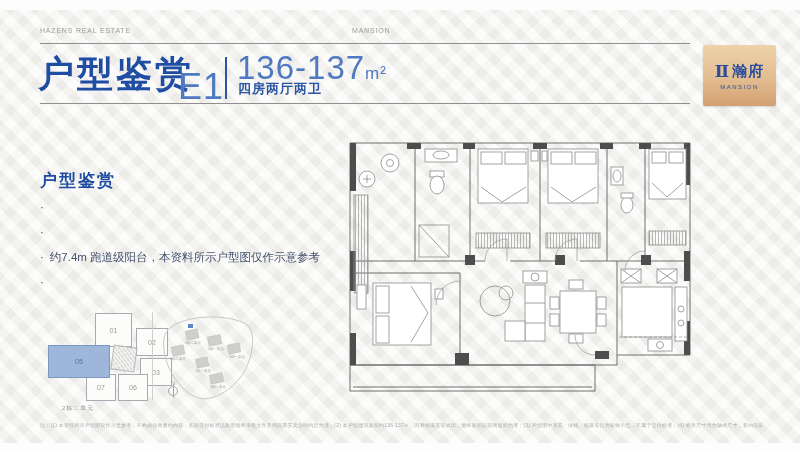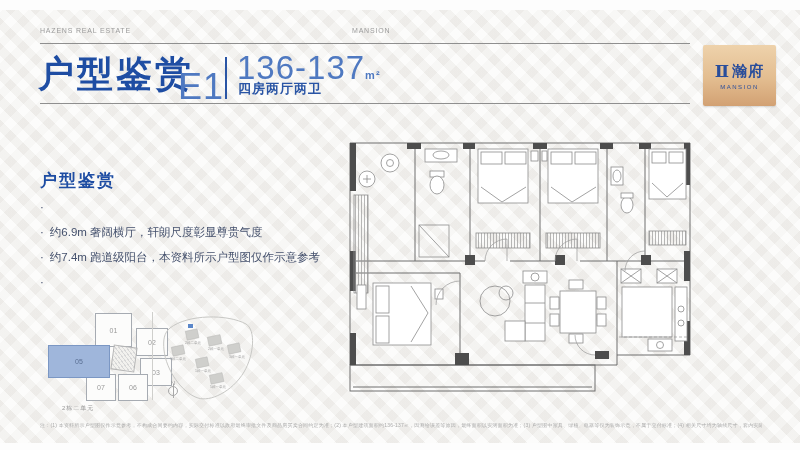--- a/index.html
+++ b/index.html
@@ -27,21 +27,21 @@
   }
   .logo-row { display:flex; align-items:center; gap:3px; color:#2a4e9b; }
   .logo-sym { font-size:17px; font-weight:bold; font-family:"Liberation Serif","DejaVu Serif",serif; }
   .logo-cn { font-size:15px; font-weight:bold; letter-spacing:1px; }
   .logo-en { font-size:6px; letter-spacing:1.5px; color:#2a4e9b; margin-top:2px; }
   
   .title-main { left:38px; top:50px; font-size:36px; font-weight:bold; color:#1e4da3; letter-spacing:3px; }
   .title-code { left:178px; top:66px; font-size:36px; font-weight:300; color:#4f79c1; letter-spacing:1px; }
   .title-div { left:225px; top:57px; width:2px; height:42px; background:#2a55a5; }
   .title-area { left:237px; top:49px; font-size:33px; font-weight:300; color:#4f79c1; letter-spacing:1px; }
-  .title-area-unit { font-size:11px; font-weight:700; }
+  .title-area-unit { font-size:17px; font-weight:400; }
   .title-layout { left:238px; top:80px; font-size:13px; font-weight:bold; color:#2a55a5; letter-spacing:1px; }
   
   .feat-head { left:40px; top:169px; font-size:17px; font-weight:bold; color:#1e4da3; letter-spacing:2px; }
   .feat-list { left:40px; top:195px; width:300px; }
   .feat-item { font-size:11.5px; color:#45516d; line-height:25px; display:flex; }
   .feat-item .dot { margin-right:6px; color:#45516d; }
   
   .keyplan { left:40px; top:308px; width:135px; height:95px; }
   .unit { position:absolute; border:1px solid #a6abb2; background:#fcfcfb;
           display:flex; align-items:center; justify-content:center;
@@ -98,21 +98,20 @@
 <div class="abs title-layout">四房两厅两卫</div>
 <div class="abs hline" style="left:40px;top:103px;width:650px;"></div>
 
 <div class="abs feat-head">户型鉴赏</div>
 <div class="abs feat-list">
   <div class="feat-item">
       <span class="dot">·</span>
     </div>
   <div class="feat-item">
       <span class="dot">·</span>
-      <span>约6.9m 奢阔横厅，轩朗尺度彰显尊贵气度</span>
     </div>
   <div class="feat-item">
       <span class="dot">·</span>
       <span>约7.4m 跑道级阳台，本资料所示户型图仅作示意参考</span>
     </div>
   <div class="feat-item">
       <span class="dot">·</span>
     </div>
 </div>
 

